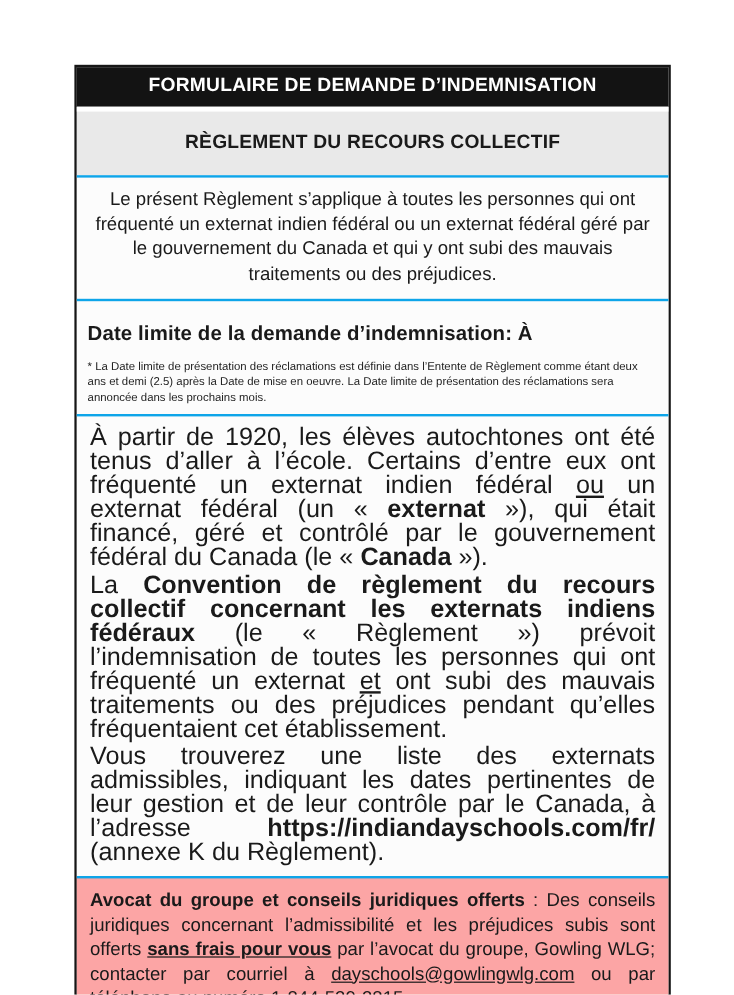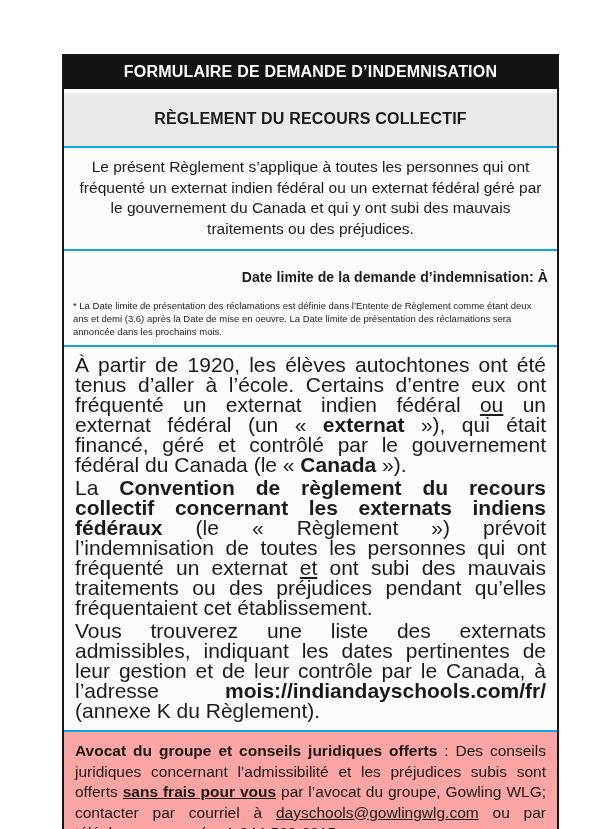--- a/index.html
+++ b/index.html
@@ -46,23 +46,23 @@
     background: #fcfcfc;
     text-align: center;
     font-size: 15.5px;
     line-height: 20.5px;
     padding: 9px 12px 10px;
   }
   .row-intro p { margin: 0; }
   .row-deadline { background: #fcfcfc; padding: 12px 9px 7px; }
   .deadline-heading {
     font-weight: bold;
-    font-size: 14px;
+    font-size: 17px;
     line-height: 29px;
-    text-align: right;
+    text-align: left;
     letter-spacing: 0.1px;
   }
   .deadline-footnote {
     font-size: 9.5px;
     line-height: 13px;
     margin-top: 7px;
     text-align: left;
     color: #222222;
   }
   .row-body {
@@ -100,27 +100,27 @@
       </div>
 
     <div class="row row-intro">
       <p>Le présent Règlement s’applique à toutes les personnes qui ont fréquenté un externat indien fédéral ou un externat fédéral géré par le gouvernement du Canada et qui y ont subi des mauvais traitements ou des préjudices.</p>
     </div>
 
     <div class="row row-deadline">
       <div class="deadline-heading">
           <div>Date limite de la demande d’indemnisation: À</div>
         </div>
-      <div class="deadline-footnote">* La Date limite de présentation des réclamations est définie dans l’Entente de Règlement comme étant deux ans et demi (3.6) après la Date de mise en oeuvre. La Date limite de présentation des réclamations sera annoncée dans les prochains mois.</div>
+      <div class="deadline-footnote">* La Date limite de présentation des réclamations est définie dans l’Entente de Règlement comme étant deux ans et demi (2.5) après la Date de mise en oeuvre. La Date limite de présentation des réclamations sera annoncée dans les prochains mois.</div>
     </div>
 
     <div class="row row-body">
       <p><span>À partir de 1920, les élèves autochtones ont été tenus d’aller à l’école. Certains d’entre eux ont fréquenté un externat indien fédéral </span><span class="u">ou</span><span> un externat fédéral (un « </span><span class="b">externat</span><span> »), qui était financé, géré et contrôlé par le gouvernement fédéral du Canada (le « </span><span class="b">Canada</span><span> »).</span></p>
       <p><span>La </span><span class="b">Convention de règlement du recours collectif concernant les externats indiens fédéraux</span><span> (le « Règlement ») prévoit l’indemnisation de toutes les personnes qui ont fréquenté un externat </span><span class="u">et</span><span> ont subi des mauvais traitements ou des préjudices pendant qu’elles fréquentaient cet établissement.</span></p>
-      <p><span>Vous trouverez une liste des externats admissibles, indiquant les dates pertinentes de leur gestion et de leur contrôle par le Canada, à l’adresse </span><span class="b">mois://indiandayschools.com/fr/</span><span> (annexe K du Règlement).</span></p>
+      <p><span>Vous trouverez une liste des externats admissibles, indiquant les dates pertinentes de leur gestion et de leur contrôle par le Canada, à l’adresse </span><span class="b">https://indiandayschools.com/fr/</span><span> (annexe K du Règlement).</span></p>
     </div>
 
     <div class="row row-legal">
       <p><span class="b">Avocat du groupe et conseils juridiques offerts</span><span> : Des conseils juridiques concernant l’admissibilité et les préjudices subis sont offerts </span><span class="b u">sans frais pour vous</span><span> par l’avocat du groupe, Gowling WLG; contacter par courriel à </span><span class="u">dayschools@gowlingwlg.com</span><span> ou par téléphone au numéro </span><span>1-844-539-3815</span><span>.</span></p>
     </div>
 
   </div>
 </div>
 
 </body></html>

